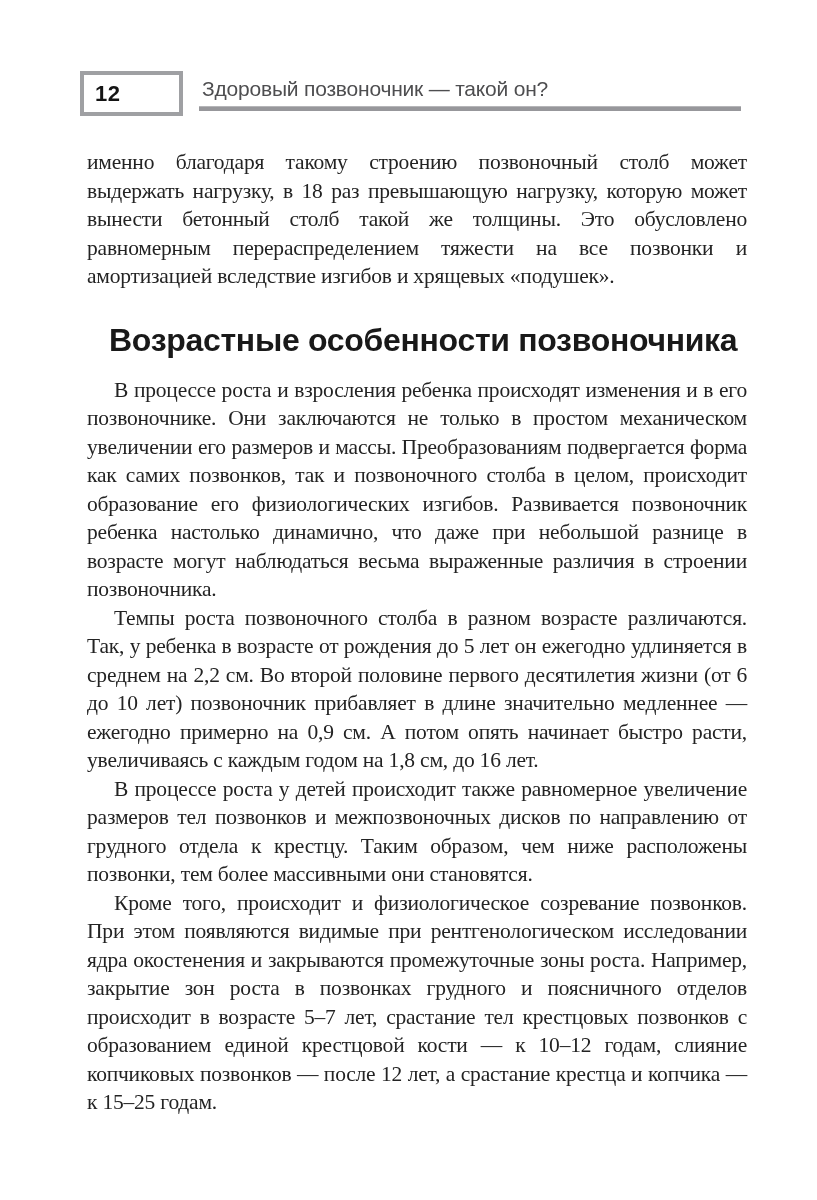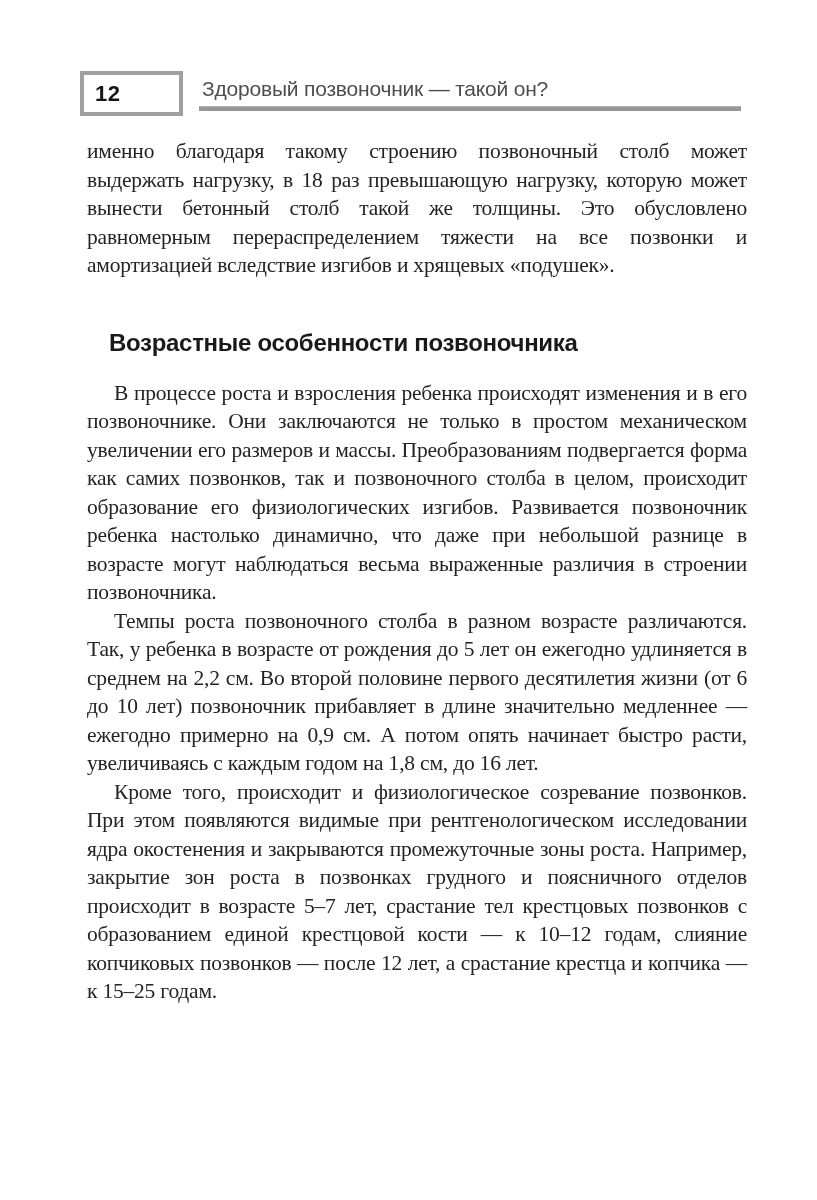--- a/index.html
+++ b/index.html
@@ -52,46 +52,46 @@
     top: 106px;
     width: 542px;
     height: 4px;
     background: #97979b;
     border-top: 1px solid #b5b5b8;
   }
   
   .body-text {
     position: absolute;
     left: 87px;
-    top: 137px;
+    top: 148px;
     width: 660px;
     font-family: "Liberation Serif", serif;
     font-size: 21.5px;
     line-height: 28.5px;
     color: #232323;
     letter-spacing: -0.2px;
     text-align: justify;
   }
   .para {
     margin: 0;
     padding: 0;
     text-indent: 27px;
   }
   .para.no-indent {
     text-indent: 0;
   }
   .section-heading {
     font-family: "Liberation Sans", sans-serif;
     font-weight: bold;
-    font-size: 24px;
+    font-size: 32px;
     line-height: 34px;
     color: #191919;
     letter-spacing: -0.3px;
     text-align: left;
-    margin: 46px 0 19px 22px;
+    margin: 32px 0 19px 22px;
     padding: 0;
   }
 </style>
 </head>
 <body>
 
 <div class="page">
 
   <header>
     <div class="page-num-box">
@@ -103,18 +103,19 @@
 
   <main class="body-text">
     <p class="para no-indent">именно благодаря такому строению позвоночный столб может выдержать нагрузку, в 18 раз превышающую нагрузку, которую может вынести бетонный столб такой же толщины. Это обусловлено равномерным перераспределением тяжести на все позвонки и амортизацией вследствие изгибов и хрящевых «подушек».</p>
 
     <h2 class="section-heading">Возрастные особенности позвоночника</h2>
 
     <p class="para">В процессе роста и взросления ребенка происходят изменения и в его позвоночнике. Они заключаются не только в простом механическом увеличении его размеров и массы. Преобразованиям подвергается форма как самих позвонков, так и позвоночного столба в целом, происходит образование его физиологических изгибов. Развивается позвоночник ребенка настолько динамично, что даже при небольшой разнице в возрасте могут наблюдаться весьма выраженные различия в строении позвоночника.</p>
 
     <p class="para">Темпы роста позвоночного столба в разном возрасте различаются. Так, у ребенка в возрасте от рождения до 5 лет он ежегодно удлиняется в среднем на 2,2 см. Во второй половине первого десятилетия жизни (от 6 до 10 лет) позвоночник прибавляет в длине значительно медленнее — ежегодно примерно на 0,9 см. А потом опять начинает быстро расти, увеличиваясь с каждым годом на 1,8 см, до 16 лет.</p>
 
+    <p class="para">В процессе роста у детей происходит также равномерное увеличение размеров тел позвонков и межпозвоночных дисков по направлению от грудного отдела к крестцу. Таким образом, чем ниже расположены позвонки, тем более массивными они становятся.</p>
 
     <p class="para">Кроме того, происходит и физиологическое созревание позвонков. При этом появляются видимые при рентгенологическом исследовании ядра окостенения и закрываются промежуточные зоны роста. Например, закрытие зон роста в позвонках грудного и поясничного отделов происходит в возрасте 5–7 лет, срастание тел крестцовых позвонков с образованием единой крестцовой кости — к 10–12 годам, слияние копчиковых позвонков — после 12 лет, а срастание крестца и копчика — к 15–25 годам.</p>
 
   </main>
 
 </div>
 
 </body></html>

